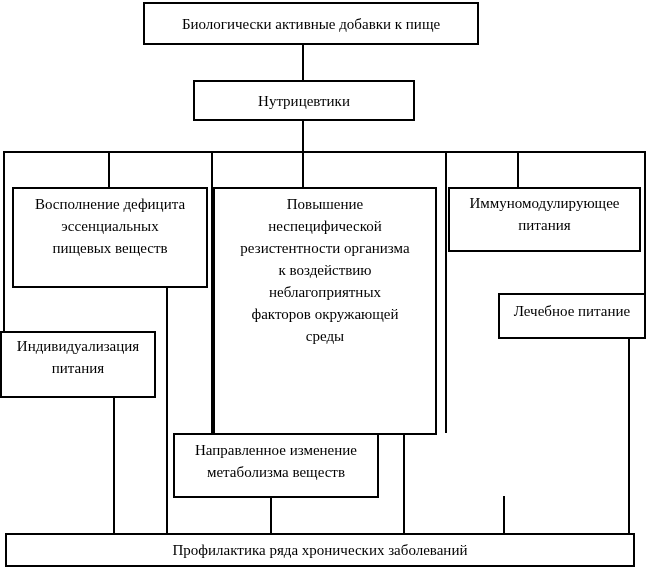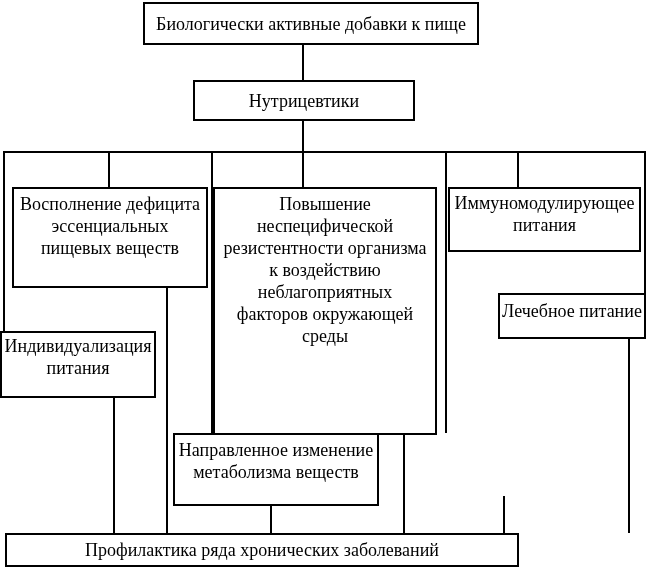--- a/index.html
+++ b/index.html
@@ -15,21 +15,21 @@
     font-family: "Liberation Serif", serif;
     color: #000000;
     overflow: hidden;
   }
   .box {
     position: absolute;
     box-sizing: border-box;
     border: 2px solid #000000;
     background: #ffffff;
     text-align: center;
-    font-size: 18px;
+    font-size: 15px;
     line-height: 22px;
     white-space: pre-line;
   }
   .box.vcenter {
     display: flex;
     align-items: center;
     justify-content: center;
   }
   .vline {
     position: absolute;
@@ -43,23 +43,23 @@
   }
 
   
   #b-bad        { left: 143px; top: 2px;   width: 336px; height: 43px; }
   #b-nutri      { left: 193px; top: 80px;  width: 222px; height: 41px; }
   #b-deficit    { left: 12px;  top: 187px; width: 196px; height: 101px; padding-top: 4px; }
   #b-resist     { left: 213px; top: 187px; width: 224px; height: 248px; padding-top: 4px; }
   #b-immuno     { left: 448px; top: 187px; width: 193px; height: 65px;  padding-top: 3px; }
   #b-lechebnoe  { left: 498px; top: 293px; width: 148px; height: 46px;  padding-top: 5px; }
   #b-individ    { left: 0px;   top: 331px; width: 156px; height: 67px;  padding-top: 2px; }
-  #b-naprav     { left: 173px; top: 433px; width: 206px; height: 73px;  padding-top: 4px; }
+  #b-naprav     { left: 173px; top: 433px; width: 206px; height: 65px;  padding-top: 4px; }
   #b-svjaz      { left: 405px; top: 433px; width: 212px; height: 64px;  padding-top: 4px; }
-  #b-prevent    { left: 5px;   top: 533px; width: 514px; height: 34px; }
+  #b-prevent    { left: 5px;   top: 533px; width: 630px; height: 34px; }
 
   
   #l-branch           { left: 3px;   top: 151px; width: 643px; }
   #l-top-nutri        { left: 302px; top: 45px;  height: 35px; }
   #l-nutri-central    { left: 302px; top: 121px; height: 66px; }
   #l-branch-individ   { left: 3px;   top: 151px; height: 180px; }
   #l-branch-deficit   { left: 108px; top: 151px; height: 36px; }
   #l-branch-naprav    { left: 211px; top: 151px; height: 282px; }
   #l-branch-svjaz     { left: 445px; top: 151px; height: 282px; }
   #l-branch-immuno    { left: 517px; top: 151px; height: 36px; }

